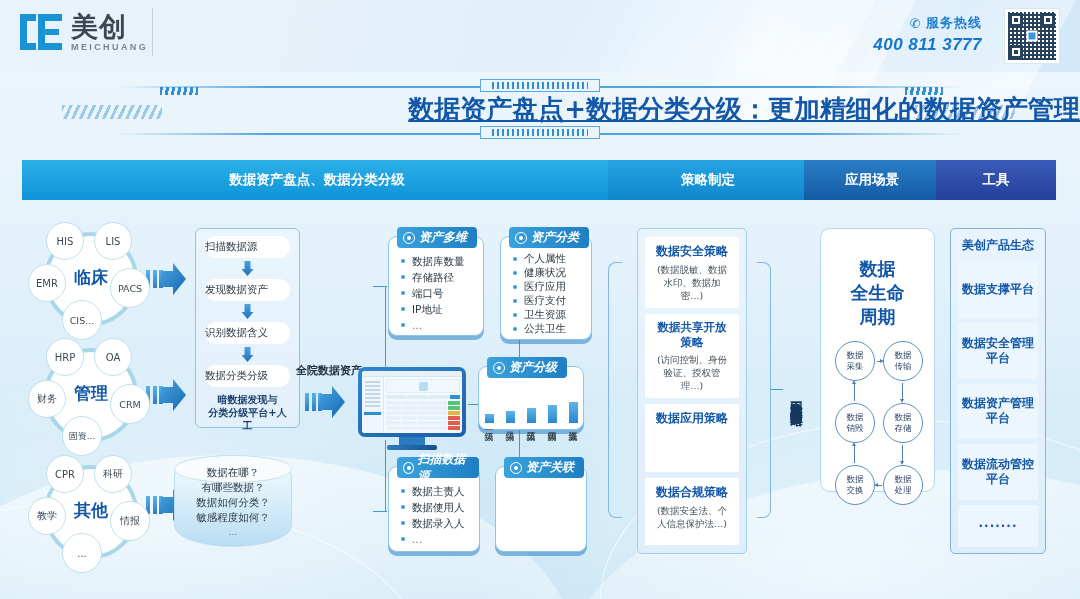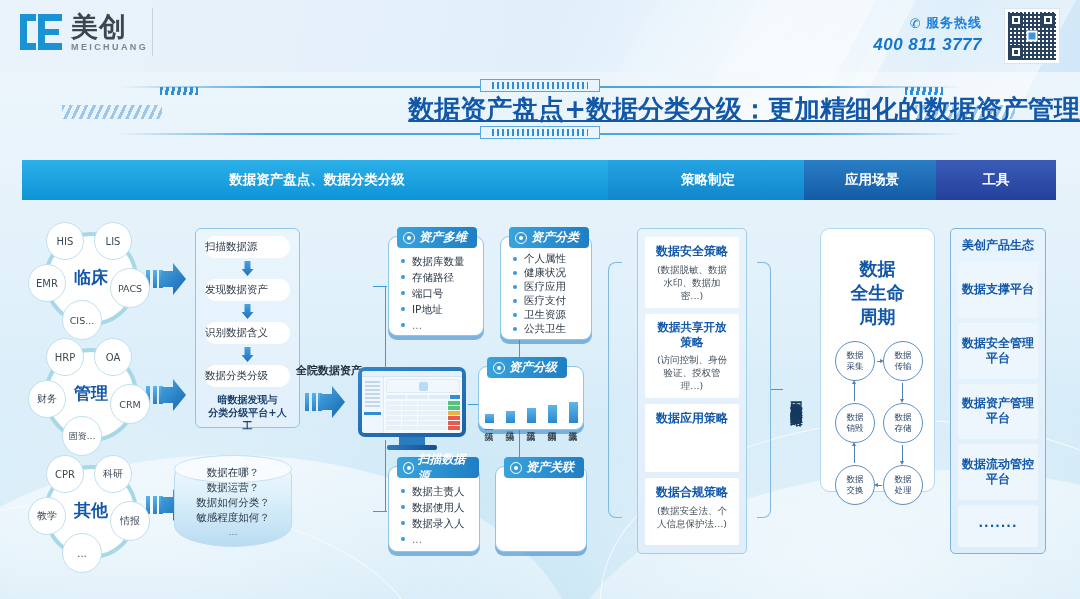--- a/index.html
+++ b/index.html
@@ -317,21 +317,21 @@
       <div>暗数据发现与</div>
       <div>分类分级平台+人工</div>
     </div>
   </div>
 
   <div class="speech">
     <div class="sp-body"></div>
     <div class="sp-top"></div>
     <div class="sp-txt">
       <div>数据在哪？</div>
-      <div>数据运营？</div>
+      <div>有哪些数据？</div>
       <div>数据如何分类？</div>
       <div>敏感程度如何？</div>
       <div style="font-size:9px;color:#5a6874;">...</div>
     </div>
   </div>
 
   <div style="position:absolute;left:296px;top:363px;width:66px;font-size:11px;color:#25313d;font-family:'DejaVu Sans',sans-serif;font-weight:600;">全院数据资产</div>
   <div class="arrow3" style="left:305px;top:385px;">
     <div class="bars">
         <i></i>

